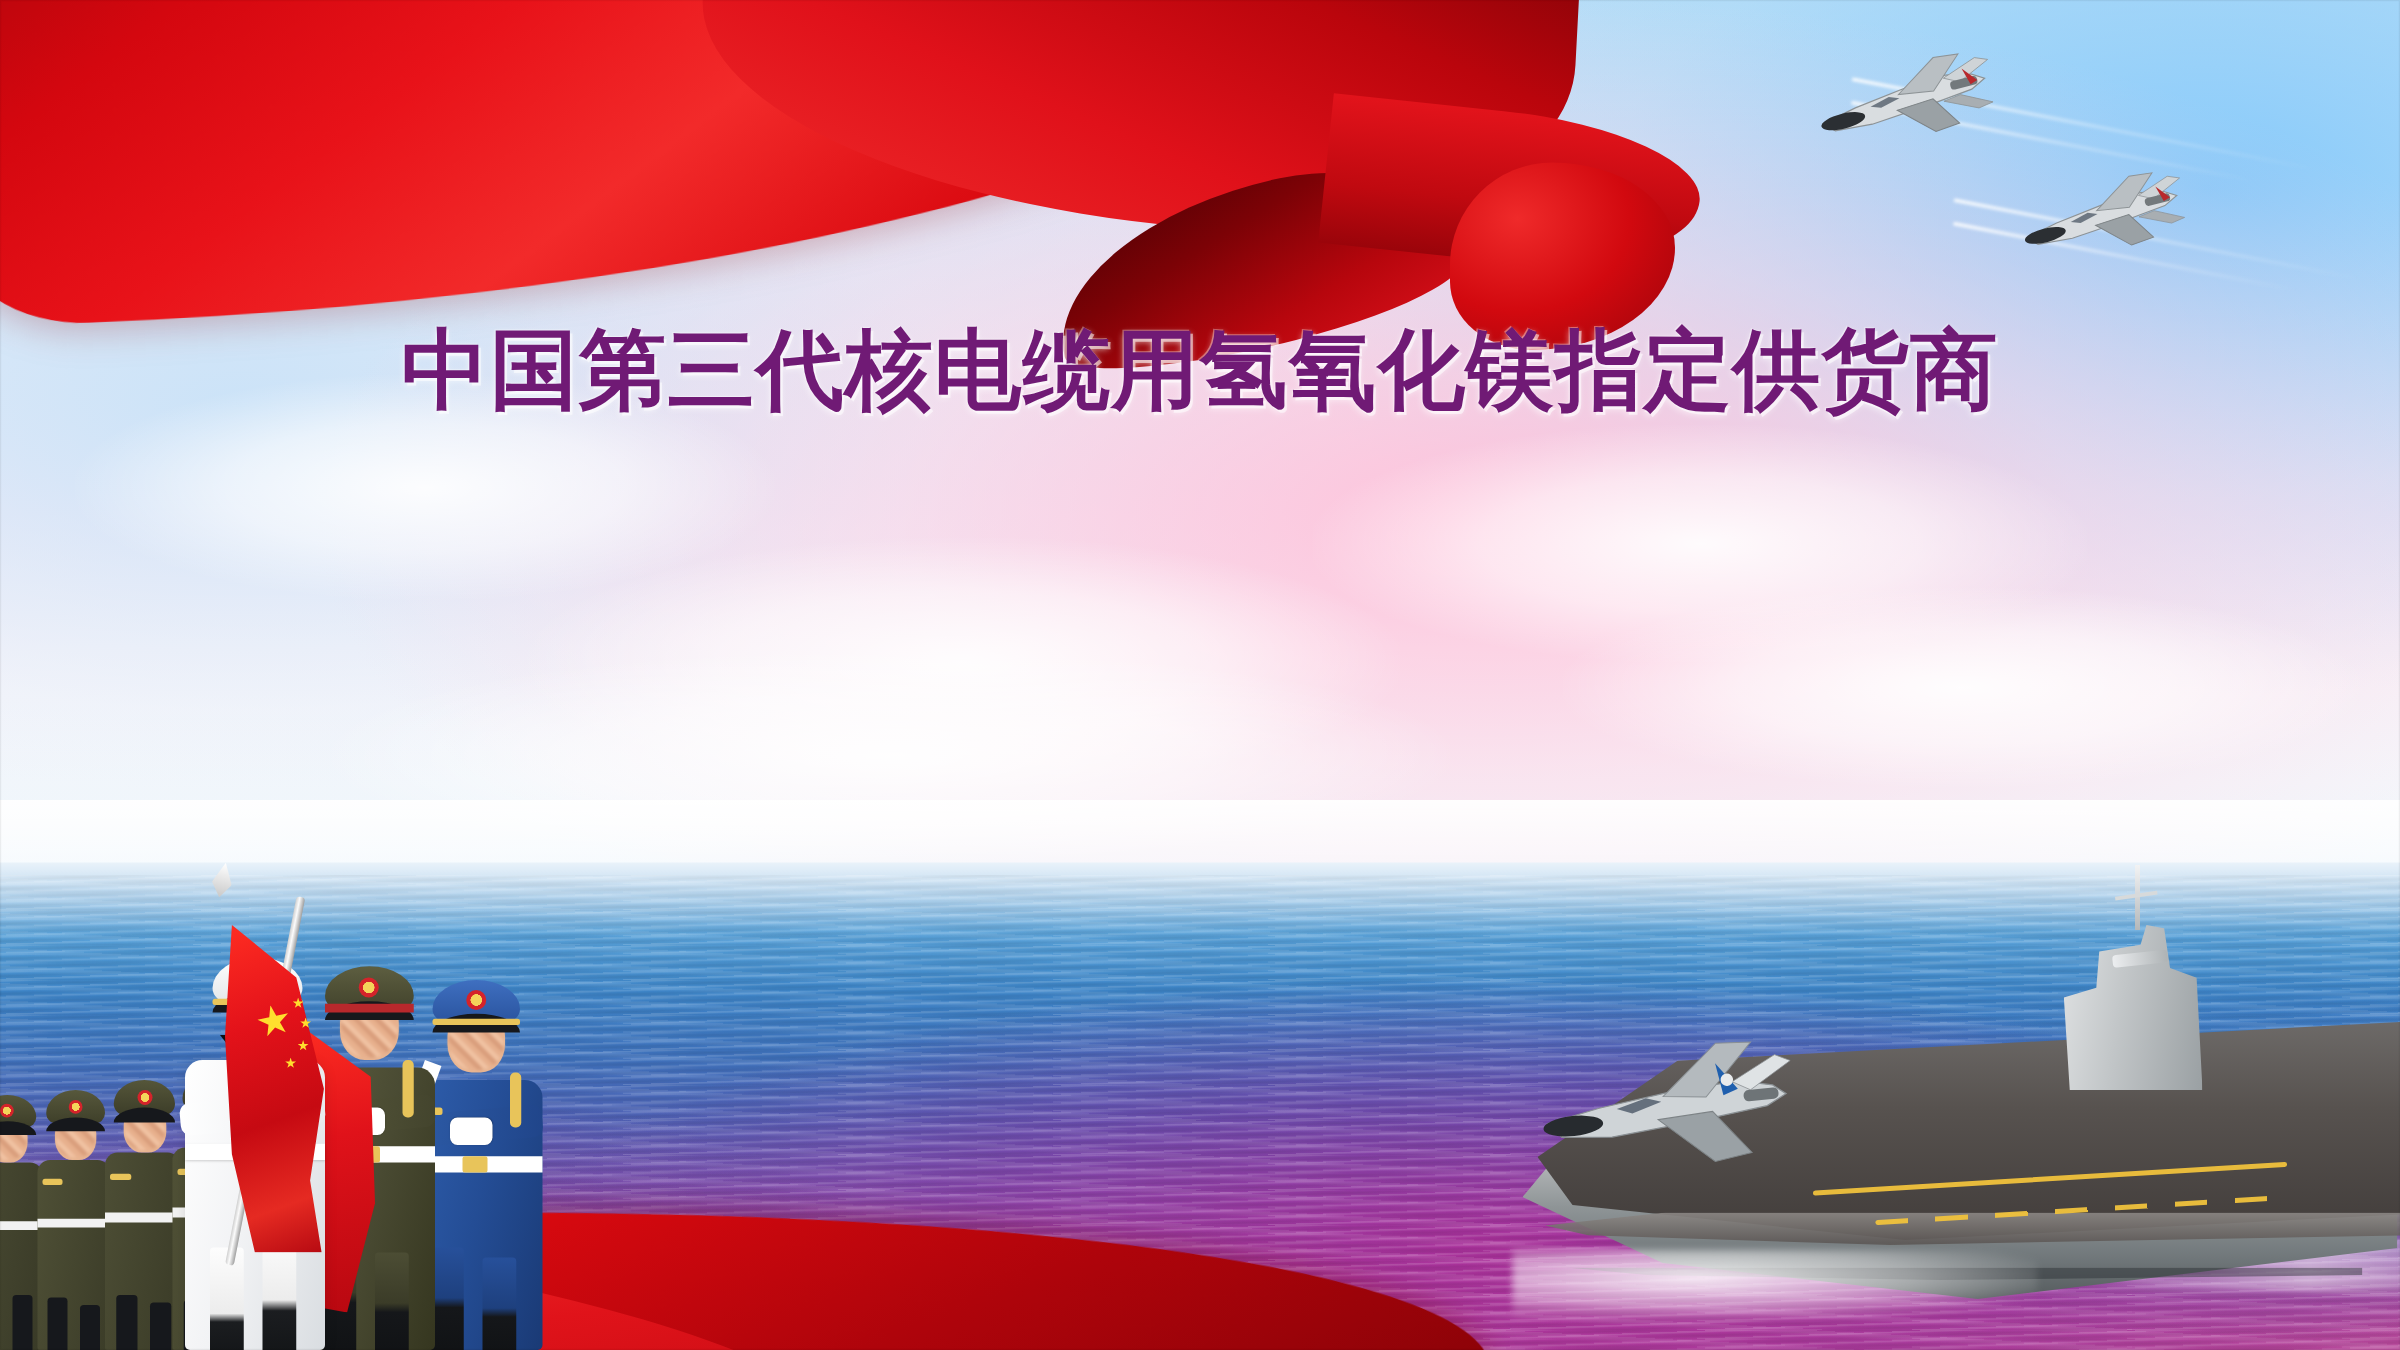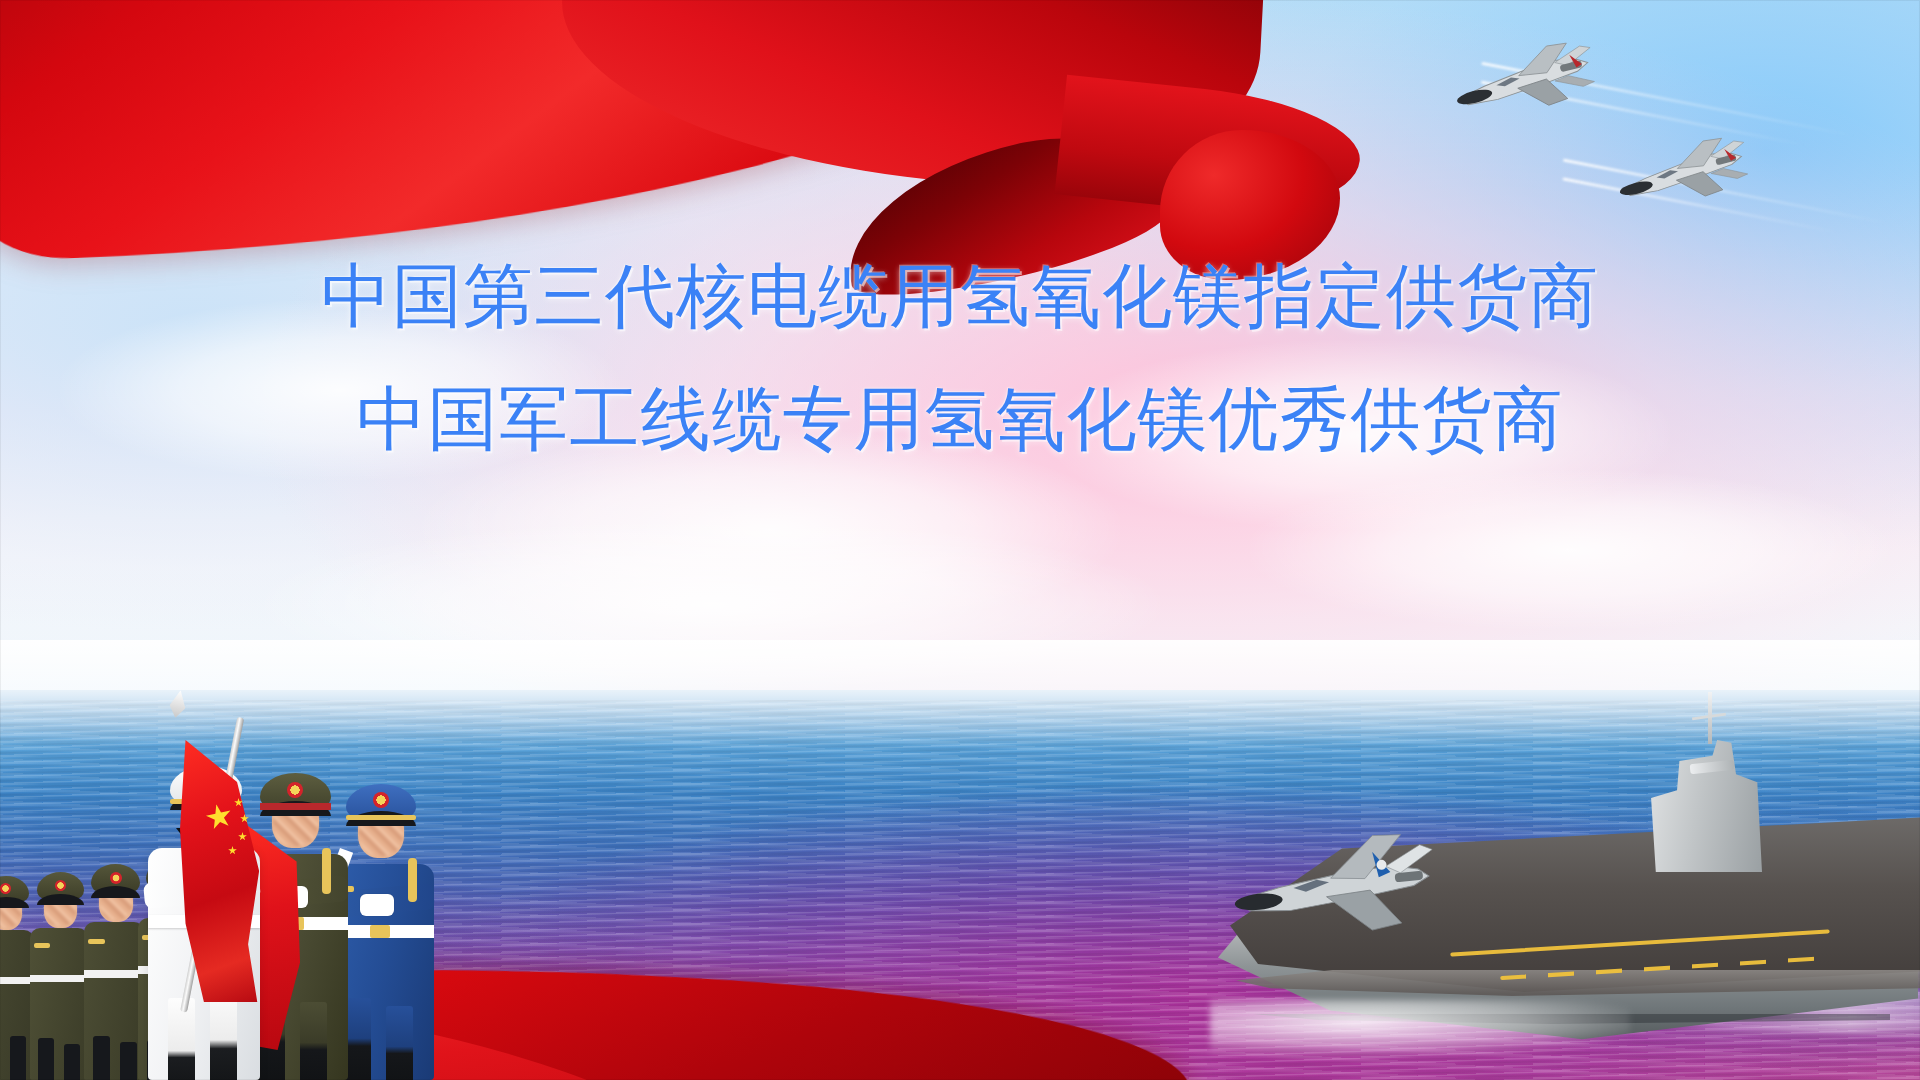--- a/index.html
+++ b/index.html
@@ -163,22 +163,22 @@
 
   
   .headline-block {
     position:absolute;
     left:0; right:0; top:248px;
     text-align:center;
     z-index:40;
   }
   .headline {
     display:block;
-    color:#3b82f6;
-    font-weight:normal;
+    color:#701a75;
+    font-weight:bold;
     letter-spacing:1px;
     line-height:1.38;
     text-shadow:
        2px 2px 0 rgba(255,255,255,0.55),
       -1px -1px 0 rgba(255,255,255,0.35),
        0 2px 6px rgba(255,255,255,0.65);
   }
   .headline.line1 { font-size:70px; }
   .headline.line2 { font-size:70px; margin-top:26px; }
 
@@ -537,17 +537,16 @@
       <div class="g-cap" style="left:36px; bottom:262px; width:70px; height:34px; background:linear-gradient(180deg,#3f6fc0,#2a549f);"></div>
       <div class="g-cap-brim" style="left:36px; bottom:254px; width:70px; height:15px;"></div>
       <div class="g-emblem" style="left:63px; bottom:272px; width:16px; height:16px;"></div>
       <div class="g-gold" style="left:36px; bottom:260px; width:70px; height:5px;"></div>
     </div>
 
   </div>
 
   <div class="headline-block">
     <span class="headline line1">中国第三代核电缆用氢氧化镁指定供货商</span>
-    <span class="headline line2">中国军工线缆专用氢氧化镁优秀供货商</span>
   </div>
 
   <div class="frame-edge"></div>
 </div>
 
 </body></html>

